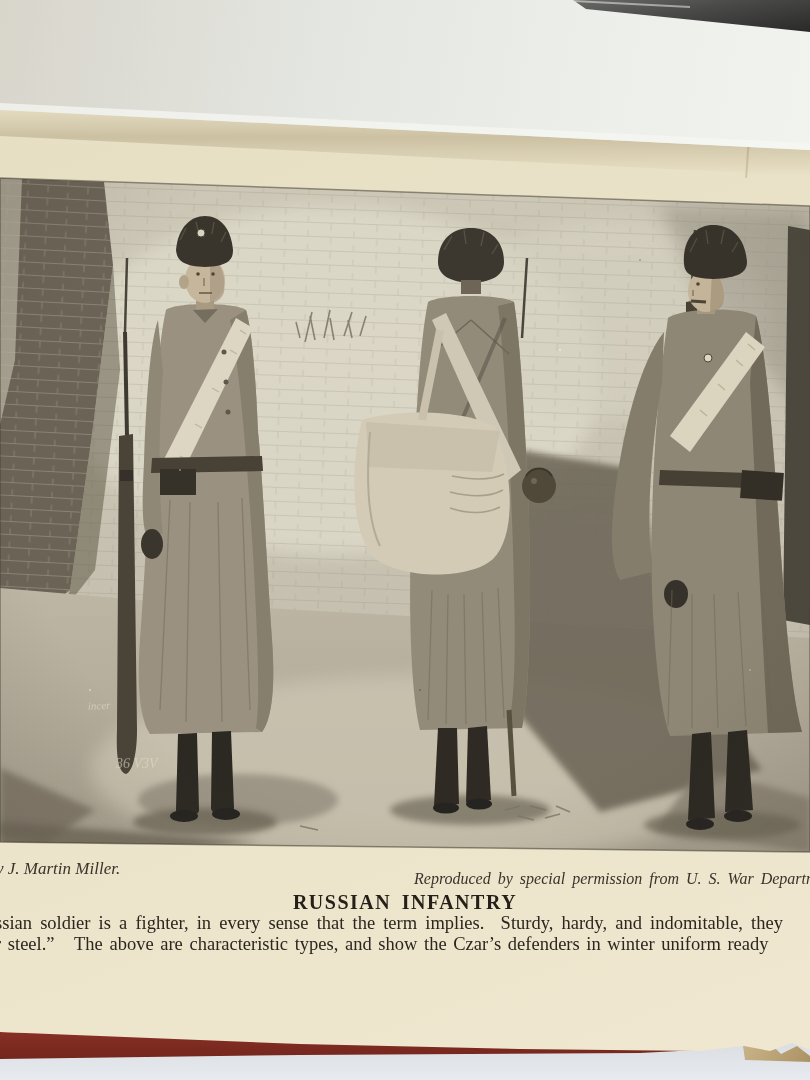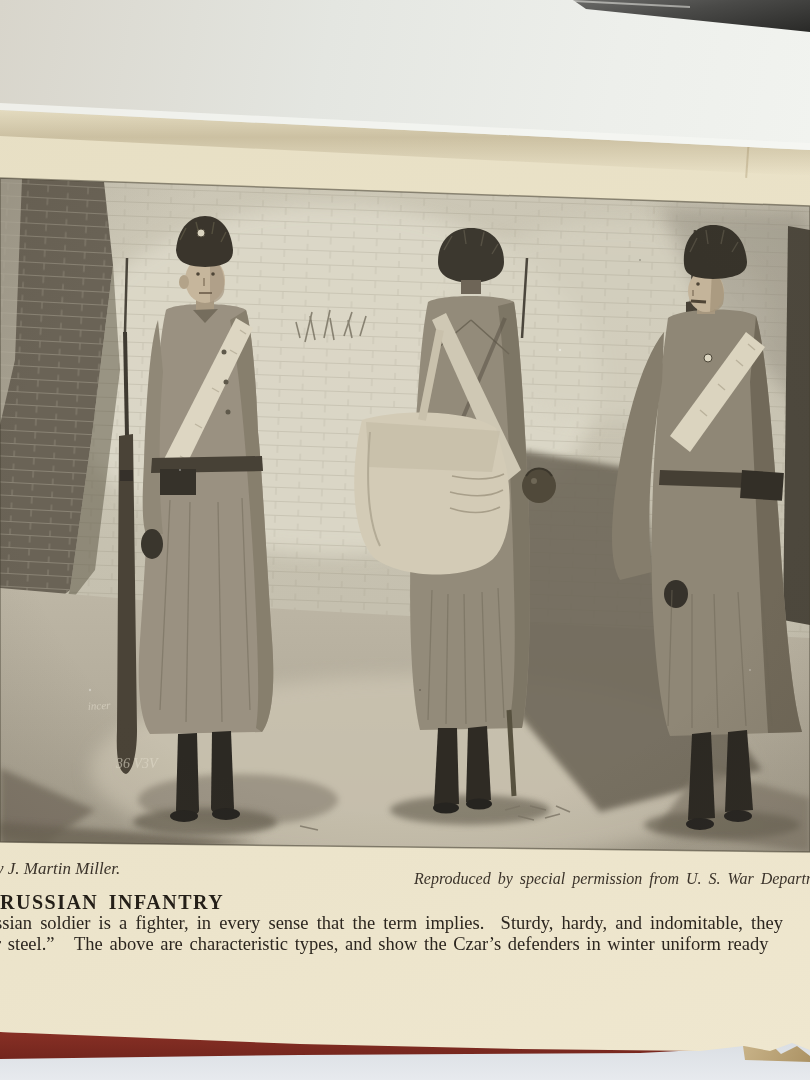--- a/index.html
+++ b/index.html
@@ -35,21 +35,21 @@
         background:linear-gradient(170deg,#6a6a68 0%,#4a4a48 40%,#262624 100%);
         clip-path:polygon(3px 0px,240px 0px,240px 32px,16px 9px);}
   .dark-wedge-line{position:absolute;left:570px;top:0;width:240px;height:36px;z-index:9;
         background:rgba(235,235,230,.55);
         clip-path:polygon(3px 0px,120px 6px,120px 8px,4px 2px);}
   
   .txt{position:absolute;z-index:10;color:#2f2922;}
   .cap-italic{font-style:italic;font-size:17px;color:#3b332a;white-space:pre;}
   .caption-left{left:-4px;top:859px;}
   .caption-right{left:414px;top:870px;font-size:16px;word-spacing:3px;}
-  .plate-heading{left:0;top:891px;width:810px;font-weight:bold;
+  .plate-heading{left:0;top:891px;width:810px;text-align:center;font-weight:bold;
         font-size:20px;letter-spacing:1.5px;color:#241f18;word-spacing:4px;}
   .body-line{font-size:18.5px;white-space:pre;color:#2c261f;}
   .body-line1{left:-5px;top:913px;word-spacing:3.5px;}
   .body-line2{left:-5px;top:934px;word-spacing:2px;}
 </style>
 </head>
 <body>
 
 <div class="shot">
 

